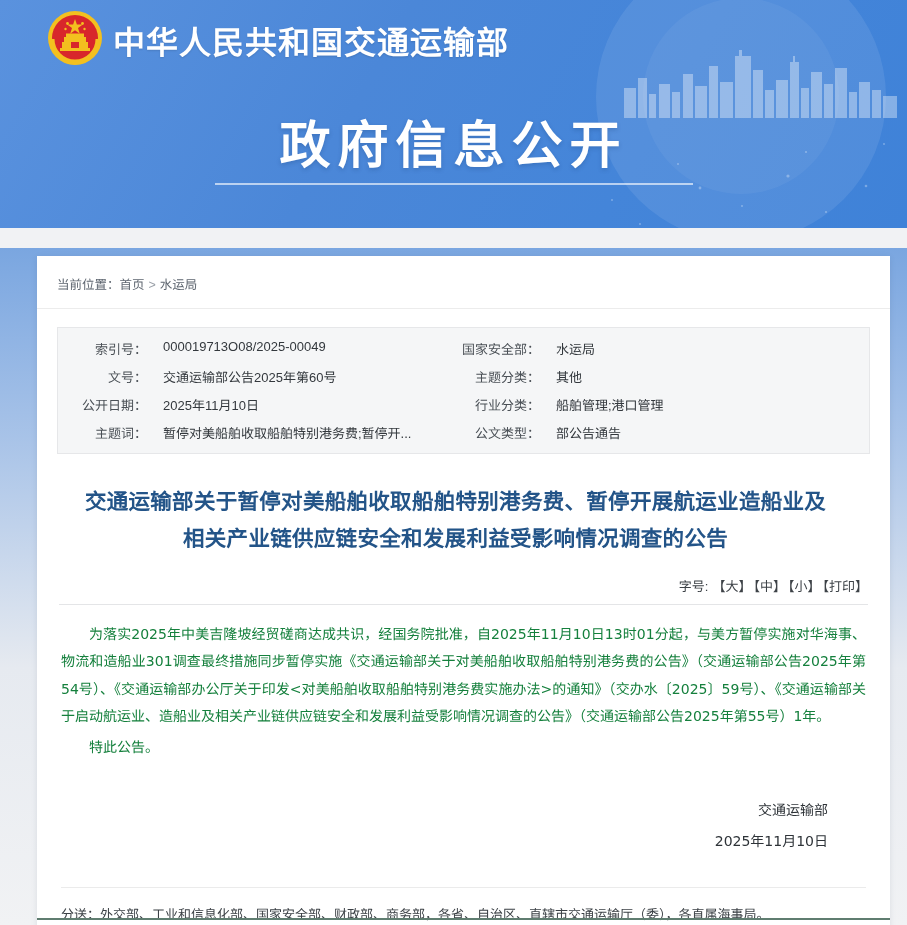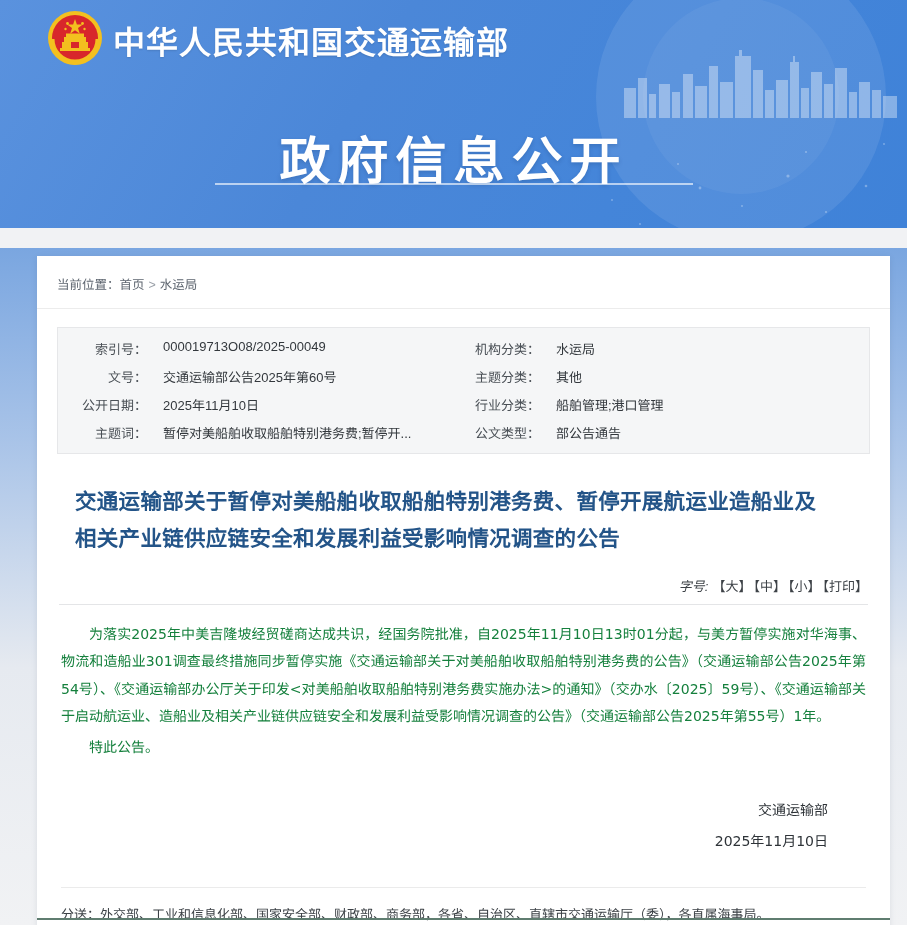--- a/index.html
+++ b/index.html
@@ -73,21 +73,21 @@
     font-weight: 700;
     color: #ffffff;
     letter-spacing: 1px;
     font-family: "DejaVu Sans", "Liberation Sans", sans-serif;
     text-shadow: 0 1px 2px rgba(0,0,0,.13);
   }
 
   .banner-title {
     position: absolute;
     left: 0; right: 0;
-    top: 120px;
+    top: 104px;
     text-align: center;
     font-size: 51px;
     font-weight: 700;
     color: #ffffff;
     letter-spacing: 7px;
     font-family: "DejaVu Sans", "Liberation Sans", sans-serif;
     text-shadow: 0 2px 4px rgba(20,50,100,.22);
   }
 
   .banner-rule {
@@ -149,38 +149,39 @@
     color: #33383d;
     white-space: nowrap;
     overflow: hidden;
     text-overflow: ellipsis;
     padding-right: 8px;
   }
 
   
   .doc-title {
     margin: 30px 54px 0 38px;
+    text-align: center;
     font-size: 21.5px;
     line-height: 1.72;
     font-weight: 700;
     color: #235488;
     font-family: "DejaVu Sans", "Liberation Sans", sans-serif;
     letter-spacing: .3px;
   }
 
   
   .fontsize-bar {
     margin: 18px 22px 0 22px;
     text-align: right;
     font-size: 13px;
     color: #3d4247;
     padding-bottom: 9px;
   }
   .fontsize-bar .fs-item { cursor: pointer; margin-left: 2px; }
-  .fontsize-bar .fs-label { margin-right: 2px; font-style: italic; }
+  .fontsize-bar .fs-label { margin-right: 2px; }
 
   .rule-under-toolbar {
     margin: 0 22px;
     height: 1px;
     background: #e4e5e7;
   }
 
   
   .article {
     margin: 16px 24px 0 24px;
@@ -311,21 +312,21 @@
 
   <div class="card">
 
     <div class="breadcrumb">
       <span>当前位置：</span><span class="crumb-link">首页</span><span class="sep">&gt;</span><span class="crumb-link">水运局</span>
     </div>
 
     <div class="meta-table">
       <div class="meta-label">索引号：</div>
       <div class="meta-value">000019713O08/2025-00049</div>
-      <div class="meta-label">机构分类：</div>
+      <div class="meta-label">国家安全部：</div>
       <div class="meta-value">水运局</div>
 
       <div class="meta-label">文号：</div>
       <div class="meta-value">交通运输部公告2025年第60号</div>
       <div class="meta-label">主题分类：</div>
       <div class="meta-value">其他</div>
 
       <div class="meta-label">公开日期：</div>
       <div class="meta-value">2025年11月10日</div>
       <div class="meta-label">行业分类：</div>

